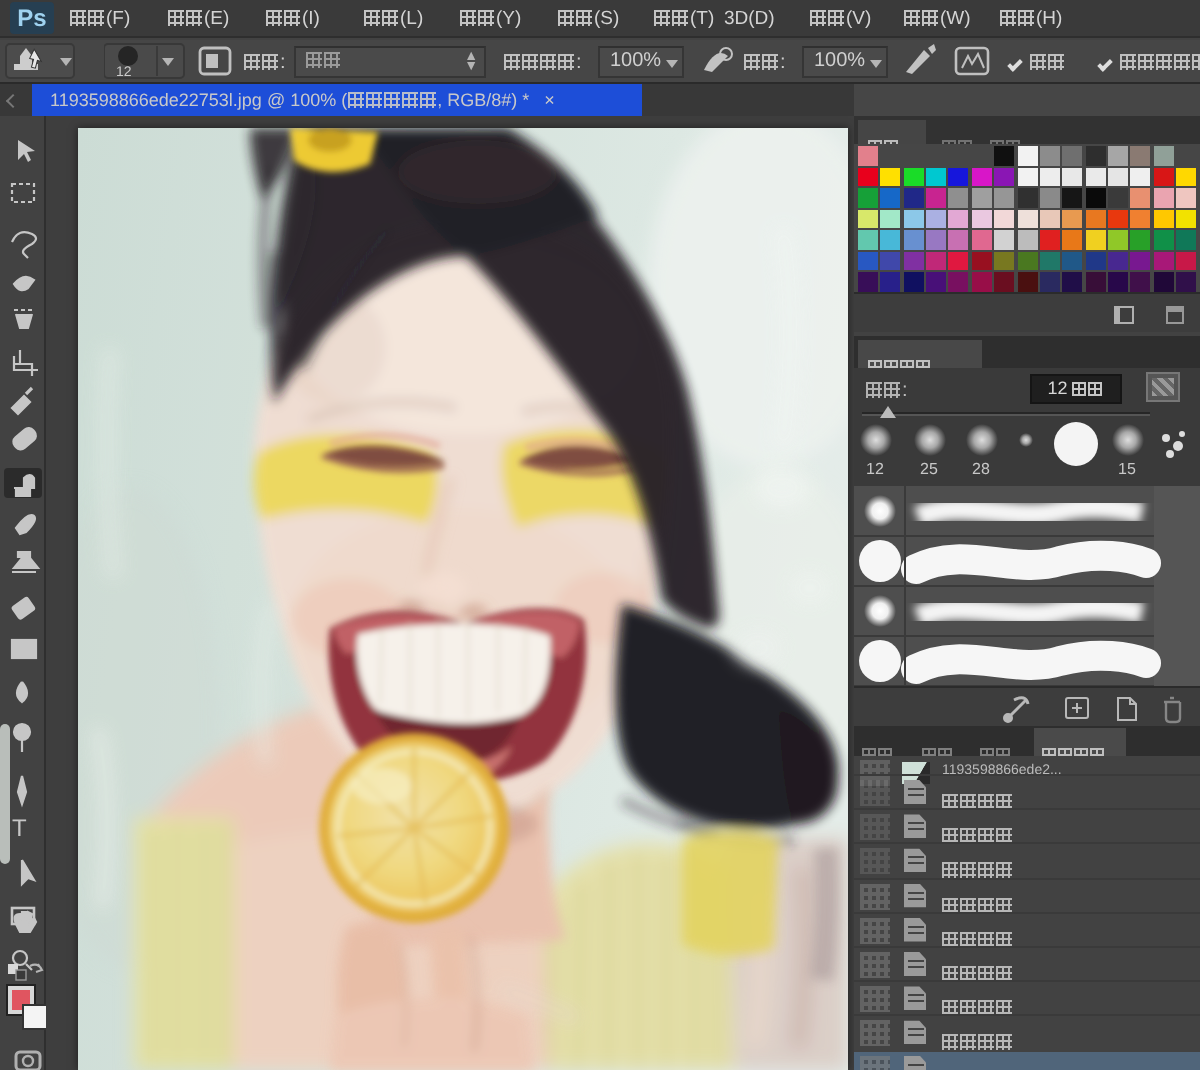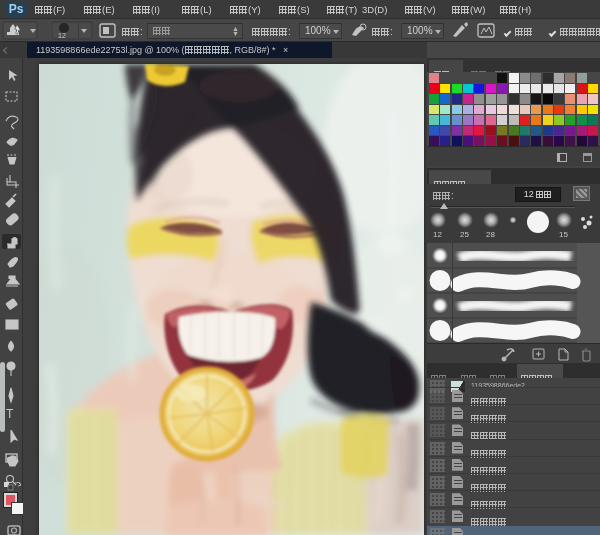--- a/index.html
+++ b/index.html
@@ -14,21 +14,21 @@
 .mi .c{width:8px;height:8px}
 #pslogo{position:absolute;left:5px;top:1px;width:22px;height:16px;background:#263f52;color:#9fd2ef;
 font-size:12px;font-weight:bold;text-align:center;line-height:16px;border-radius:2px}
 #optbar{position:absolute;left:0;top:20px;width:600px;height:22px;background:#464646;border-bottom:1px solid #2a2a2a}
 .ob{position:absolute;top:6px;height:15px;font-size:10px;color:#cecece;white-space:nowrap}
 .field{position:absolute;top:3px;height:16px;background:#4a4a4a;border:1px solid #353535;
 border-top-color:#303030;color:#d0d0d0;font-size:10px;line-height:14px;padding-left:5px}
 .darr{position:absolute;right:2px;top:6px;width:0;height:0;border-left:3px solid transparent;
 border-right:3px solid transparent;border-top:4px solid #b5b5b5}
 #tabbar{position:absolute;left:0;top:42px;width:427px;height:16px;background:#383838}
-#tab{position:absolute;left:27px;top:42px;width:305px;height:16px;background:#0f172a;
+#tab{position:absolute;left:16px;top:42px;width:305px;height:16px;background:#1d4ed8;
 color:#c9c9c9;font-size:9px;line-height:16px;padding-left:9px;white-space:nowrap}
 #toolbar{position:absolute;left:0;top:58px;width:23px;height:477px;background:#424242;border-right:1px solid #2f2f2f}
 #canvas{position:absolute;left:23px;top:58px;width:404px;height:477px;background:#3e3e3e}
 #photo{position:absolute;left:16px;top:6px;width:385px;height:471px;background:#d2e2da;box-shadow:0 0 4px rgba(0,0,0,.5)}
 #rpanel{position:absolute;left:427px;top:42px;width:173px;height:493px;background:#424242}
 </style></head><body>
 <div id="app">
 <div id="menubar">
 <div id="pslogo">Ps</div>
 <div class="mi" style="left:35px"><i class="c"></i><i class="c"></i>(F)</div>

